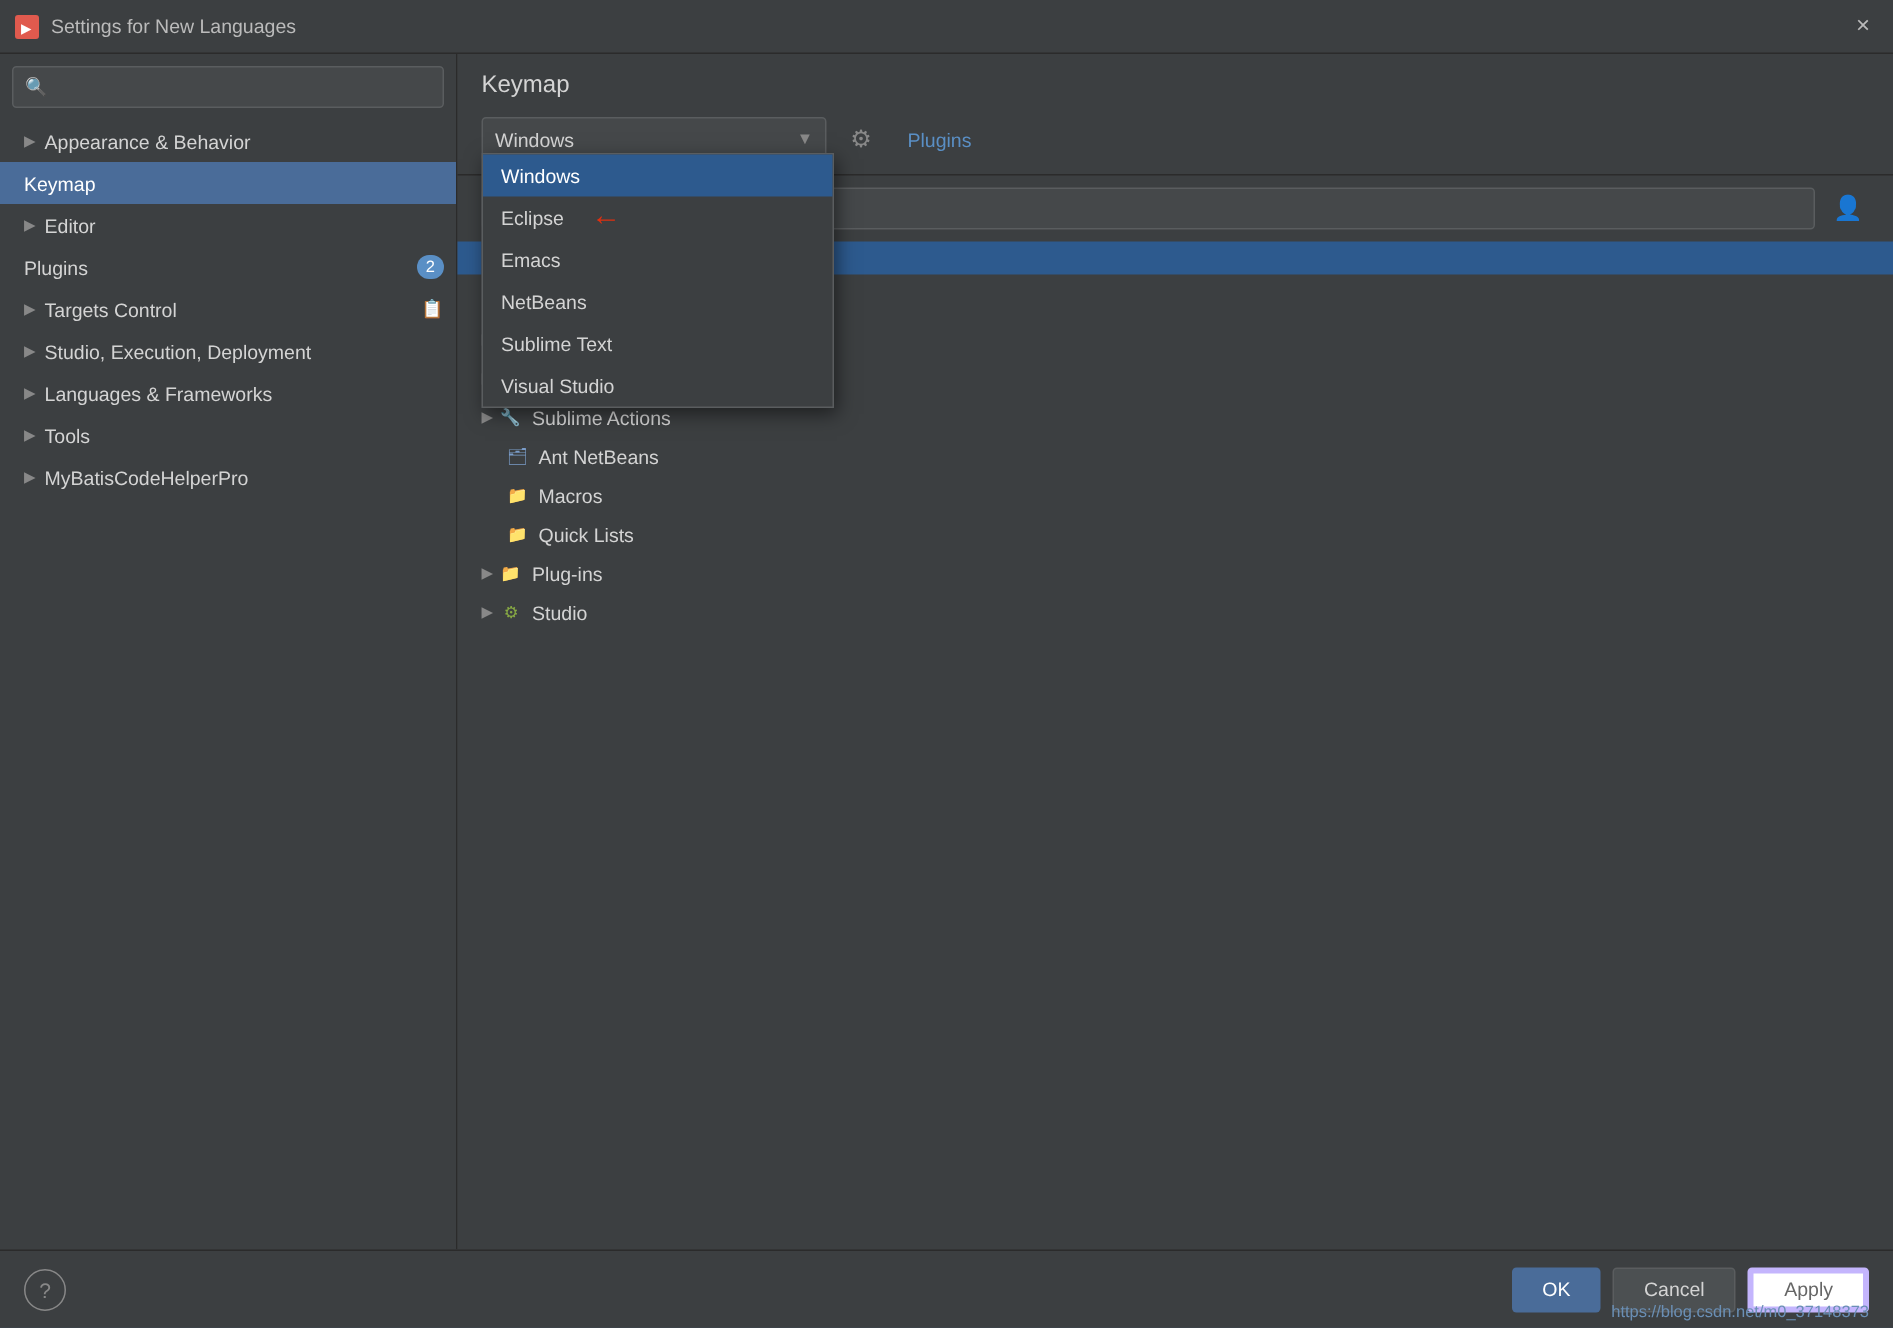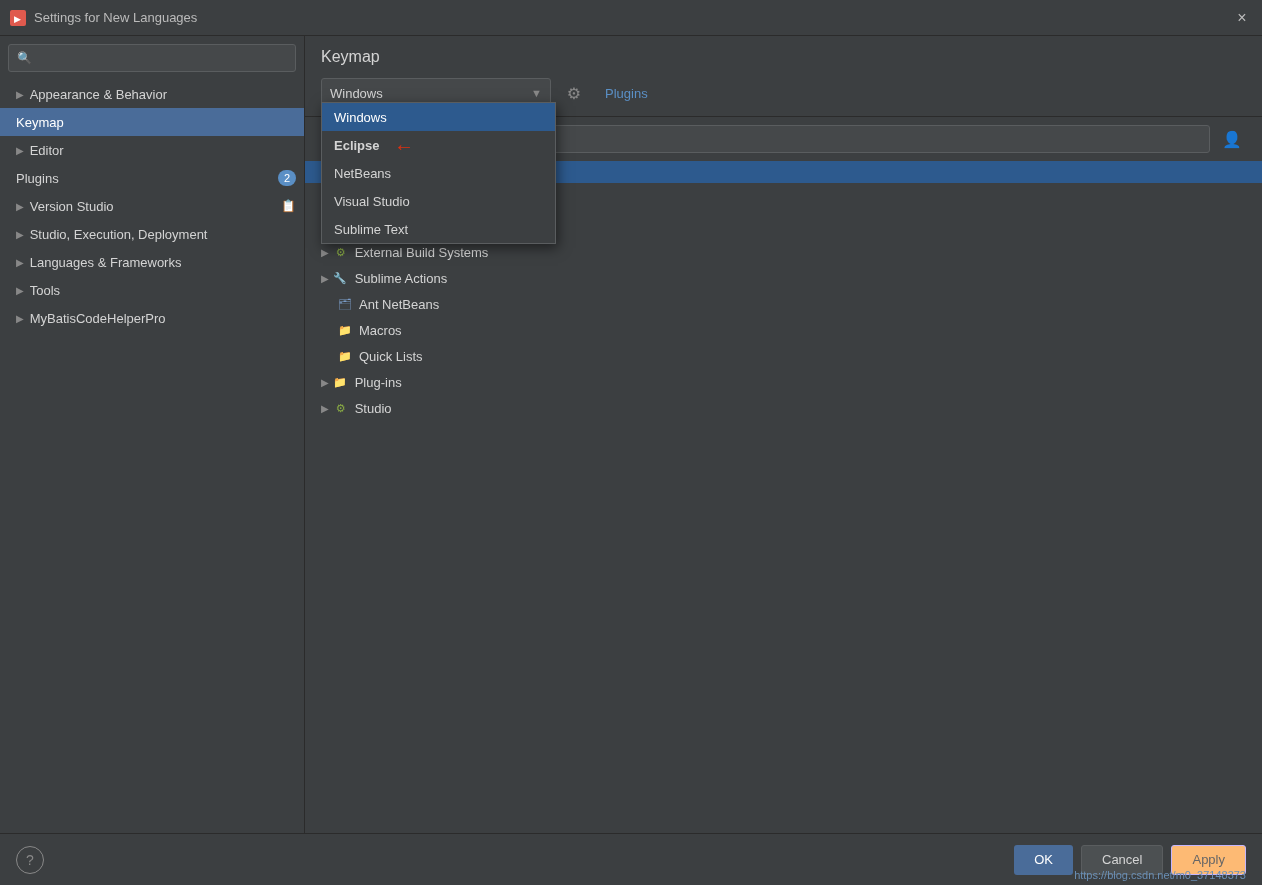--- a/index.html
+++ b/index.html
@@ -303,23 +303,23 @@
     .btn-primary {
       background: #4a6c99;
       color: #ffffff;
     }
     .btn-secondary {
       background: #4c5052;
       color: #d4d4d4;
       border: 1px solid #5a5d5f;
     }
     .btn-disabled {
-      background: #fdba74;
+      background: #ffffff;
       color: #666;
-      border: 1px solid #c4b5fd;
+      border: 4px solid #c4b5fd;
     }
   </style>
 </head>
 <body>
 
 <div class="dialog">
 
   <div class="title-bar">
     <div class="title-bar-icon">
       <svg width="12" height="12" viewBox="0 0 12 12">
@@ -354,21 +354,21 @@
           <span>Editor</span>
         </div>
 
         <div class="sidebar-item">
           <span>Plugins</span>
           <span class="badge">2</span>
         </div>
 
         <div class="sidebar-item">
           <span class="chevron">▶</span>
-          <span>Version Studio</span>
+          <span>Targets Control</span>
           <span class="badge-icon">📋</span>
         </div>
 
         <div class="sidebar-item">
           <span class="chevron">▶</span>
           <span>Studio, Execution, Deployment</span>
         </div>
 
         <div class="sidebar-item">
           <span class="chevron">▶</span>
@@ -402,33 +402,36 @@
             <span>⚙</span>
           </button>
           <span style="color:#5a8fc5;cursor:pointer;margin-left:8px;font-size:13px;">Plugins</span>
         </div>
       </div>
 
       <div class="dropdown-overlay">
         <div class="dropdown-item selected">
           <span>Windows</span>
         </div>
-        <div class="dropdown-item" style="position:relative;font-weight:bold;">
+        <div class="dropdown-item" style="position:relative;">
           <span>Eclipse</span>
 
           <span style="position:absolute;left:72px;top:2px;color:#e03010;font-size:20px;pointer-events:none;">←</span>
+        </div>
+        <div class="dropdown-item">
+          <span>Emacs</span>
         </div>
         <div class="dropdown-item">
           <span>NetBeans</span>
         </div>
         <div class="dropdown-item">
+          <span>Sublime Text</span>
+        </div>
+        <div class="dropdown-item">
           <span>Visual Studio</span>
-        </div>
-        <div class="dropdown-item">
-          <span>Sublime Text</span>
         </div>
       </div>
 
       <div class="panel-search-row">
         <div class="panel-search-box">
           <span style="color:#888;margin-right:4px;font-size:12px;">🔍</span>
           <input type="text" style="">
         </div>
         <button class="panel-person-btn">
           <span>👤</span>

